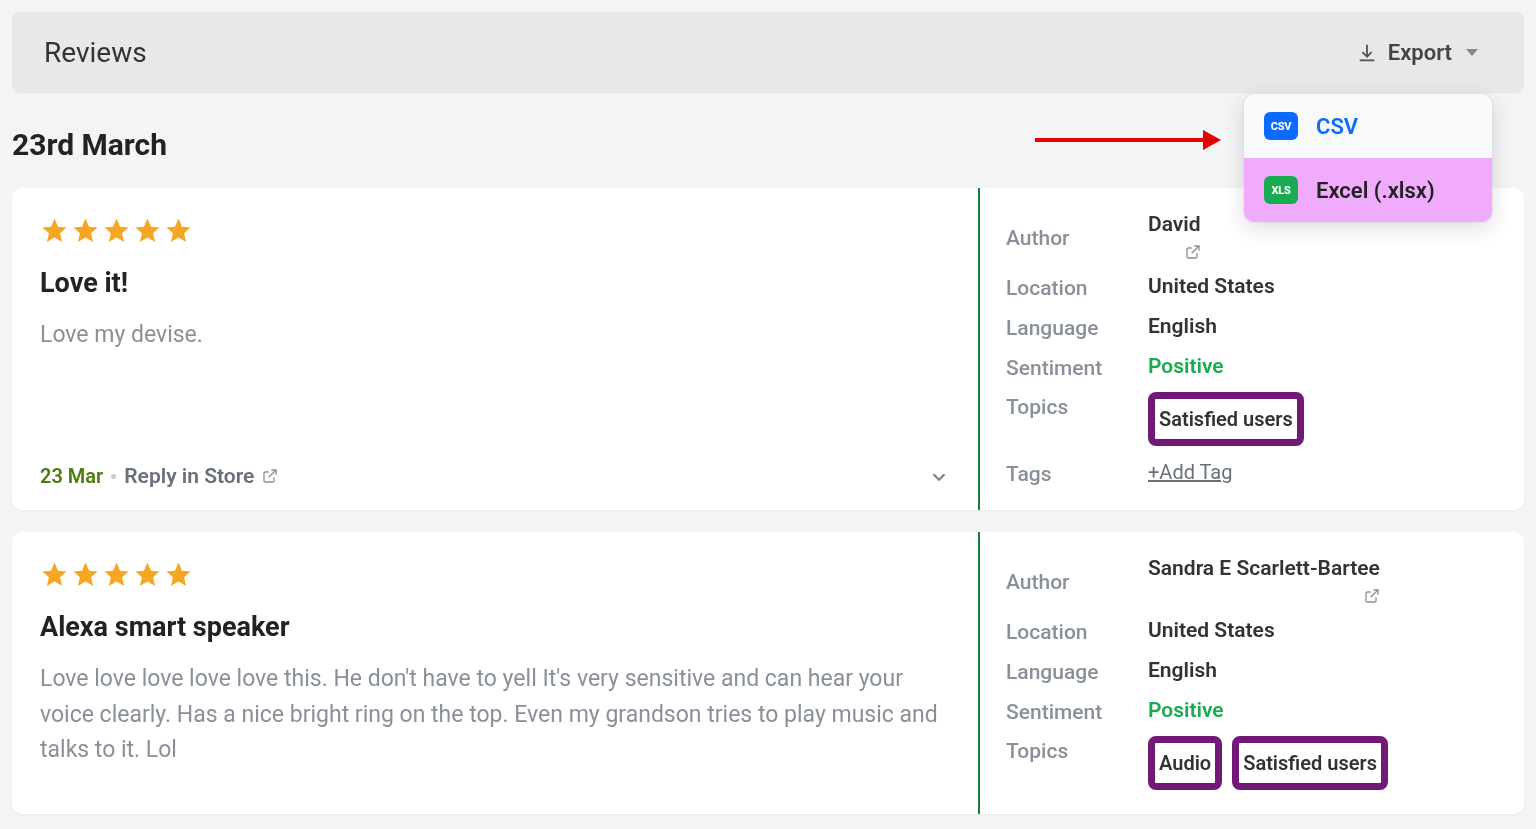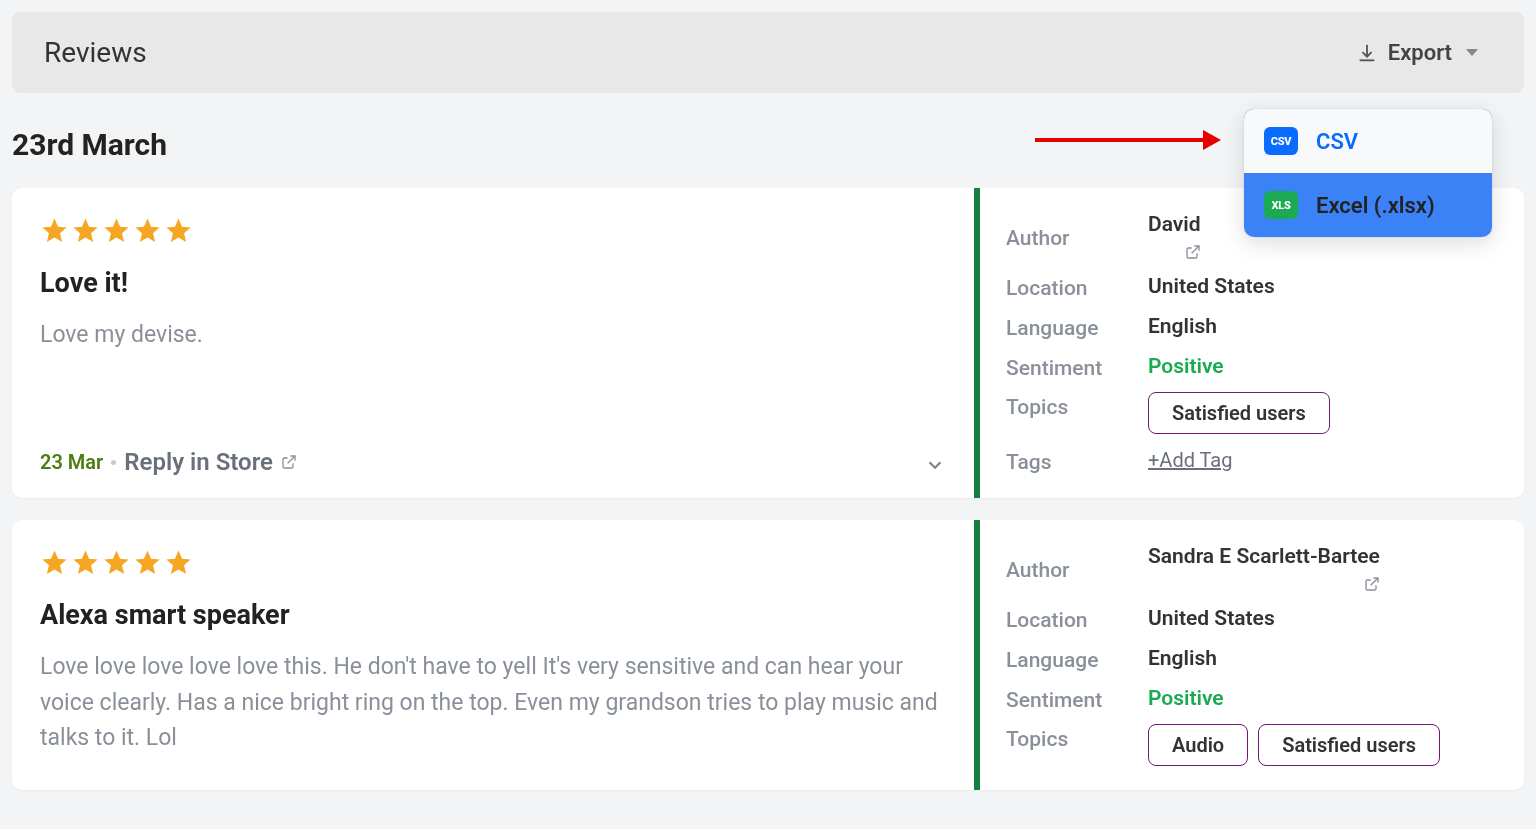--- a/index.html
+++ b/index.html
@@ -51,24 +51,24 @@
     .caret {
       width: 0;
       height: 0;
       border-left: 6px solid transparent;
       border-right: 6px solid transparent;
       border-top: 7px solid #888;
       margin-left: 4px;
     }
     .dropdown {
       position: absolute;
-      top: 77px;
+      top: 62px;
       right: 0;
       width: 248px;
-      background: #3b82f6;
+      background: #f0abfc;
       border-radius: 10px;
       box-shadow: 0 6px 22px rgba(0,0,0,0.14), 0 0 0 1px rgba(0,0,0,0.03);
       overflow: hidden;
       z-index: 10;
     }
     .dropdown-item {
       display: flex;
       align-items: center;
       gap: 18px;
       padding: 18px 20px;
@@ -117,21 +117,21 @@
       background: #fff;
       border-radius: 10px;
       display: flex;
       margin-bottom: 22px;
       box-shadow: 0 1px 2px rgba(0,0,0,0.04);
       overflow: hidden;
     }
     .review-main {
       flex: 1;
       padding: 28px 28px 22px 28px;
-      border-right: 6px solid #15803d;
+      border-right: 2px solid #15803d;
       display: flex;
       flex-direction: column;
       position: relative;
     }
     .stars {
       display: flex;
       gap: 2px;
       margin-bottom: 22px;
     }
     .star {
@@ -166,21 +166,21 @@
     .dot-sep {
       width: 5px;
       height: 5px;
       background: #c6cad0;
       border-radius: 50%;
     }
     .reply-link {
       display: flex;
       align-items: center;
       gap: 8px;
-      font-size: 24px;
+      font-size: 21px;
       font-weight: 600;
       color: #6a707a;
       cursor: pointer;
     }
     .ext-icon {
       width: 16px;
       height: 16px;
     }
     .chevron-expand {
       position: absolute;
@@ -229,22 +229,22 @@
     }
     .sentiment-positive {
       color: #1aab52;
     }
     .chips {
       display: flex;
       flex-wrap: wrap;
       gap: 10px;
     }
     .chip {
-      padding: 8px 23px;
-      border: 1px solid #701a75;
+      padding: 8px 4px;
+      border: 7px solid #701a75;
       border-radius: 8px;
       font-size: 20px;
       font-weight: 600;
       color: #333;
       background: #fff;
     }
     .plus-circle {
       width: 26px;
       height: 26px;
       color: #9ba0a8;

